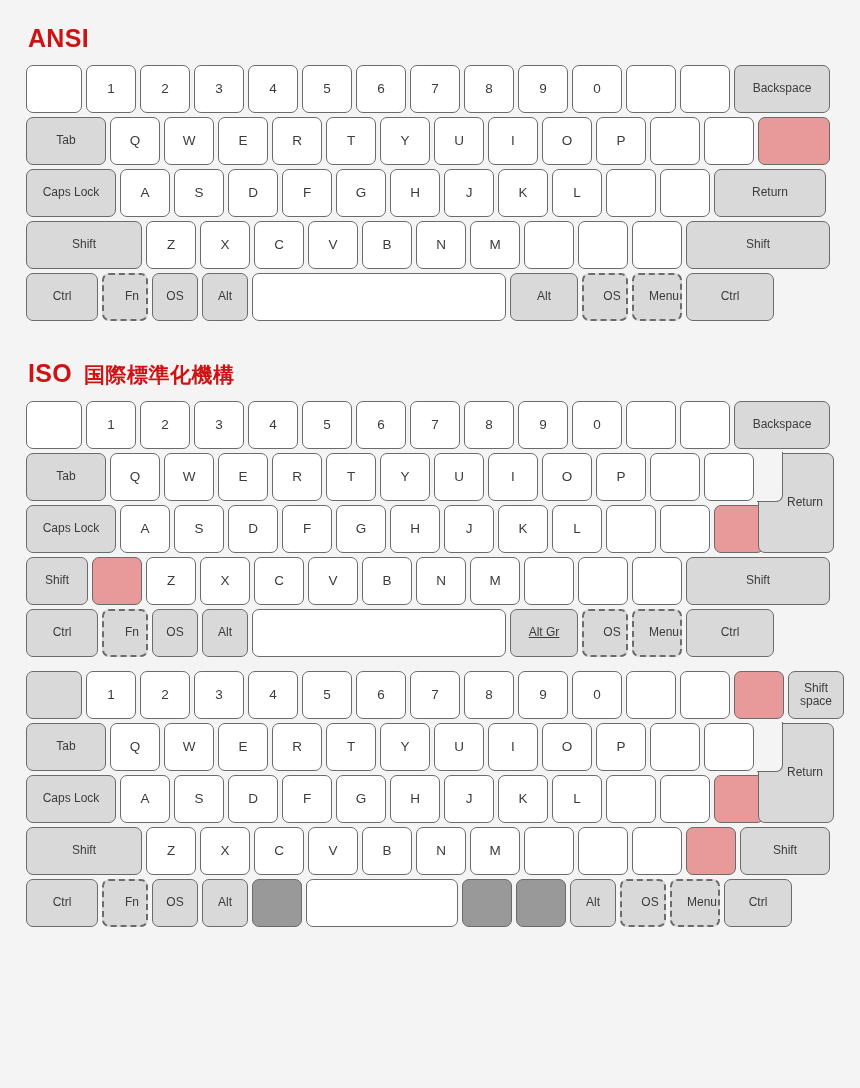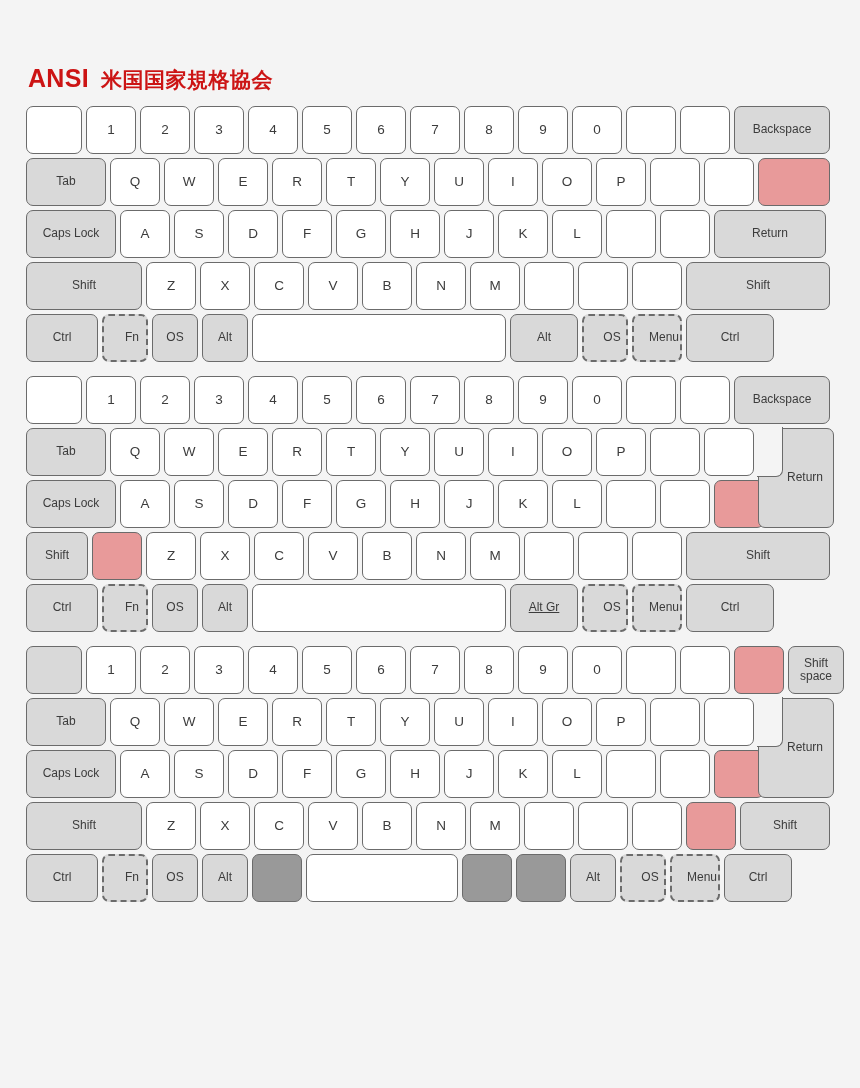--- a/index.html
+++ b/index.html
@@ -2,21 +2,21 @@
 <html><head>
 <meta charset="utf-8">
 <style>
   * { box-sizing: border-box; }
   html, body {
     margin: 0; padding: 0;
     width: 860px; height: 1088px;
     background: #f4f4f4;
     font-family: "Liberation Sans", "DejaVu Sans", sans-serif;
   }
-  #root { padding: 0 26px; margin-top: 40px; }
+  #root { padding: 0 26px; }
 
   .section { margin-bottom: 14px; }
   .section-title {
     display: flex;
     align-items: baseline;
     gap: 12px;
     margin: 0 0 12px 2px;
     padding-top: 24px;
   }
   .title-abbr {
@@ -84,21 +84,20 @@
   }
   .key.lret .retlabel { position: relative; z-index: 3; padding-left: 18px; }
 </style>
 </head>
 <body>
 
 <div id="root">
     <div class="section">
       <div class="section-title">
         <span class="title-abbr">ANSI</span>
-        <span class="title-jp">米国国家規格協会</span>
       </div>
       <div class="kb">
         <div class="kbrow">
           <div class="key" style="width: 56px;"></div>
           <div class="key" style="width: 50px;">1</div>
           <div class="key" style="width: 50px;">2</div>
           <div class="key" style="width: 50px;">3</div>
           <div class="key" style="width: 50px;">4</div>
           <div class="key" style="width: 50px;">5</div>
           <div class="key" style="width: 50px;">6</div>
@@ -162,20 +161,24 @@
           <div class="key mod" style="width: 46px;">Alt</div>
           <div class="key" style="width: 254px;"></div>
           <div class="key mod" style="width: 68px;">Alt</div>
           <div class="key dashed" style="width: 46px;">OS</div>
           <div class="key dashed" style="width: 50px;">Menu</div>
           <div class="key mod" style="width: 88px;">Ctrl</div>
         </div>
       </div>
     </div>
     <div class="section">
+      <div class="section-title">
+        <span class="title-abbr">ISO</span>
+        <span class="title-jp">国際標準化機構</span>
+      </div>
       <div class="kb">
         <div class="kbrow">
           <div class="key" style="width: 56px;"></div>
           <div class="key" style="width: 50px;">1</div>
           <div class="key" style="width: 50px;">2</div>
           <div class="key" style="width: 50px;">3</div>
           <div class="key" style="width: 50px;">4</div>
           <div class="key" style="width: 50px;">5</div>
           <div class="key" style="width: 50px;">6</div>
           <div class="key" style="width: 50px;">7</div>

